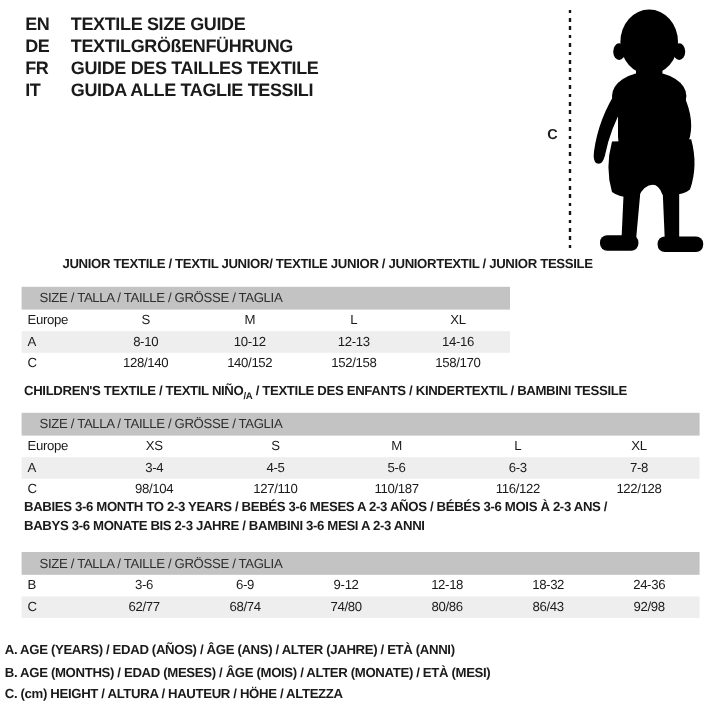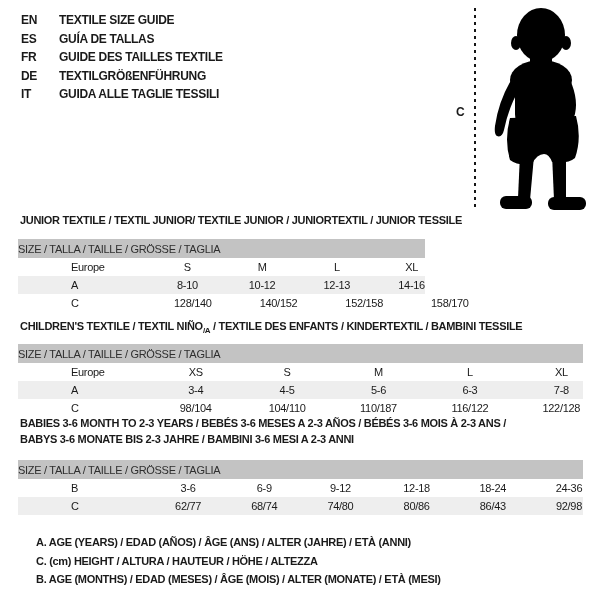--- a/index.html
+++ b/index.html
@@ -3,65 +3,61 @@
 <meta charset="utf-8">
 <style>
   html,body{margin:0;padding:0;}
   body{
     width:600px;height:600px;position:relative;background:#ffffff;
     font-family:"Liberation Sans", sans-serif;color:#1a1a1a;overflow:hidden;
     letter-spacing:-0.3px;
   }
   
   .lang-list{position:absolute;left:21px;top:11px;}
-  .lang-row{display:flex;height:18.5px;align-items:center;font-size:12px;font-weight:700;}
+  .lang-row{display:flex;height:18.5px;align-items:center;font-size:15px;font-weight:700;}
   .lang-code{width:38px;}
   
   .figure{position:absolute;left:450px;top:0;width:150px;height:220px;}
   .measure-line{
     position:absolute;left:24px;top:8px;width:2px;height:202px;
     background-image:repeating-linear-gradient(to bottom,#151515 0 3px,transparent 3px 7px);
   }
   .measure-label{position:absolute;left:6px;top:105px;font-size:12px;font-weight:700;}
   .baby-svg{position:absolute;left:32px;top:4px;}
   
   .tbl-title{position:absolute;left:20px;font-size:11px;font-weight:700;line-height:16px;white-space:nowrap;}
   .tbl-title sub{font-size:8px;}
   .size-table{position:absolute;left:18px;}
   .band{
     height:19px;display:flex;align-items:center;background:#c3c3c3;
-    font-size:11px;color:#2e2e2e;padding-left:0;box-sizing:border-box;
+    font-size:11px;color:#2e2e2e;padding-left:15px;box-sizing:border-box;
   }
   .trow{display:flex;height:18px;align-items:center;font-size:11px;}
   .trow.stripe{background:#eeeeee;}
-  .tcell{flex:1;text-align:center;margin-left:48px;}
+  .tcell{flex:1;text-align:center;}
   .tcell.lbl{flex:0 0 55px;text-align:left;padding-left:5px;}
   
-  .notes{position:absolute;left:36px;top:533px;}
+  .notes{position:absolute;left:4px;top:533px;}
   .note-line{font-size:11px;font-weight:700;height:18.5px;display:flex;align-items:center;white-space:nowrap;}
 </style>
 </head>
 <body>
 
 <div class="lang-list">
   <div class="lang-row">
     <span class="lang-code">EN</span>
     <span class="lang-label">TEXTILE SIZE GUIDE</span>
   </div>
   <div class="lang-row">
-    <span class="lang-code">ES</span>
-    <span class="lang-label">GUÍA DE TALLAS</span>
+    <span class="lang-code">DE</span>
+    <span class="lang-label">TEXTILGRÖßENFÜHRUNG</span>
   </div>
   <div class="lang-row">
     <span class="lang-code">FR</span>
     <span class="lang-label">GUIDE DES TAILLES TEXTILE</span>
-  </div>
-  <div class="lang-row">
-    <span class="lang-code">DE</span>
-    <span class="lang-label">TEXTILGRÖßENFÜHRUNG</span>
   </div>
   <div class="lang-row">
     <span class="lang-code">IT</span>
     <span class="lang-label">GUIDA ALLE TAGLIE TESSILI</span>
   </div>
 </div>
 
 <div class="figure">
   <div class="measure-line"></div>
   <div class="measure-label">C</div>
@@ -77,21 +73,21 @@
       <path d="M85 70 Q 97 92, 93 110 Q 90 122, 81 126 Q 76 122, 80 112 Q 84 96, 78 82 Z"></path>
       <path d="M28 114 Q 22 136, 28 156 Q 36 162, 50 160 Q 55 150, 62 150 Q 67 150, 70 158 Q 86 160, 93 154 Q 100 134, 94 112 Z"></path>
       <path d="M38 150 L 52 152 L 48 196 L 36 194 Z"></path>
       <path d="M70 150 L 84 150 L 84 196 L 72 196 Z"></path>
       <rect x="18" y="192" width="32" height="13" rx="6"></rect>
       <rect x="66" y="193" width="38" height="13" rx="6"></rect>
     </g>
   </svg>
 </div>
 
-<div class="tbl-title" style="top:212px;">JUNIOR TEXTILE / TEXTIL JUNIOR/ TEXTILE JUNIOR / JUNIORTEXTIL / JUNIOR TESSILE</div>
+<div class="tbl-title" style="top:212px;margin-left:32px;">JUNIOR TEXTILE / TEXTIL JUNIOR/ TEXTILE JUNIOR / JUNIORTEXTIL / JUNIOR TESSILE</div>
 <div class="size-table" style="top:239px;width:407px;">
   <div class="band">SIZE / TALLA / TAILLE / GRÖSSE / TAGLIA</div>
   <div class="trow">
     <span class="tcell lbl">Europe</span>
     <span class="tcell">S</span>
     <span class="tcell">M</span>
     <span class="tcell">L</span>
     <span class="tcell">XL</span>
   </div>
   <div class="trow stripe">
@@ -125,50 +121,50 @@
     <span class="tcell lbl">A</span>
     <span class="tcell">3-4</span>
     <span class="tcell">4-5</span>
     <span class="tcell">5-6</span>
     <span class="tcell">6-3</span>
     <span class="tcell">7-8</span>
   </div>
   <div class="trow">
     <span class="tcell lbl">C</span>
     <span class="tcell">98/104</span>
-    <span class="tcell">104/110</span>
+    <span class="tcell">127/110</span>
     <span class="tcell">110/187</span>
     <span class="tcell">116/122</span>
     <span class="tcell">122/128</span>
   </div>
 </div>
 
 <div class="tbl-title" style="top:415px;">
   <div>BABIES 3-6 MONTH TO 2-3 YEARS / BEBÉS 3-6 MESES A 2-3 AÑOS / BÉBÉS 3-6 MOIS À 2-3 ANS /</div>
   <div>BABYS 3-6 MONATE BIS 2-3 JAHRE / BAMBINI 3-6 MESI A 2-3 ANNI</div>
 </div>
 <div class="size-table" style="top:460px;width:565px;">
   <div class="band">SIZE / TALLA / TAILLE / GRÖSSE / TAGLIA</div>
   <div class="trow">
     <span class="tcell lbl">B</span>
     <span class="tcell">3-6</span>
     <span class="tcell">6-9</span>
     <span class="tcell">9-12</span>
     <span class="tcell">12-18</span>
-    <span class="tcell">18-24</span>
+    <span class="tcell">18-32</span>
     <span class="tcell">24-36</span>
   </div>
   <div class="trow stripe">
     <span class="tcell lbl">C</span>
     <span class="tcell">62/77</span>
     <span class="tcell">68/74</span>
     <span class="tcell">74/80</span>
     <span class="tcell">80/86</span>
     <span class="tcell">86/43</span>
     <span class="tcell">92/98</span>
   </div>
 </div>
 
 <div class="notes">
   <div class="note-line">A. AGE (YEARS) / EDAD (AÑOS) / ÂGE (ANS) / ALTER (JAHRE) / ETÀ (ANNI)</div>
+  <div class="note-line">B. AGE (MONTHS) / EDAD (MESES) / ÂGE (MOIS) / ALTER (MONATE) / ETÀ (MESI)</div>
   <div class="note-line">C. (cm) HEIGHT / ALTURA / HAUTEUR / HÖHE / ALTEZZA</div>
-  <div class="note-line">B. AGE (MONTHS) / EDAD (MESES) / ÂGE (MOIS) / ALTER (MONATE) / ETÀ (MESI)</div>
 </div>
 
 </body></html>

